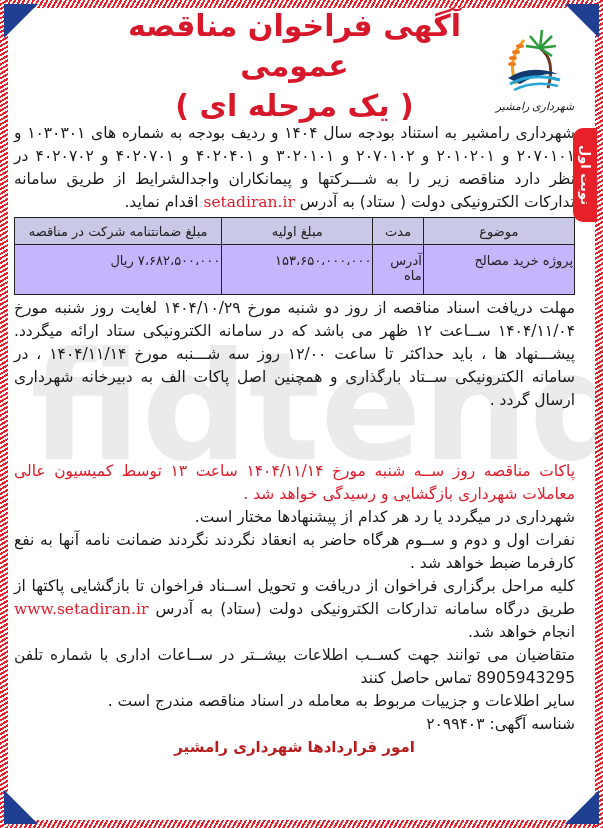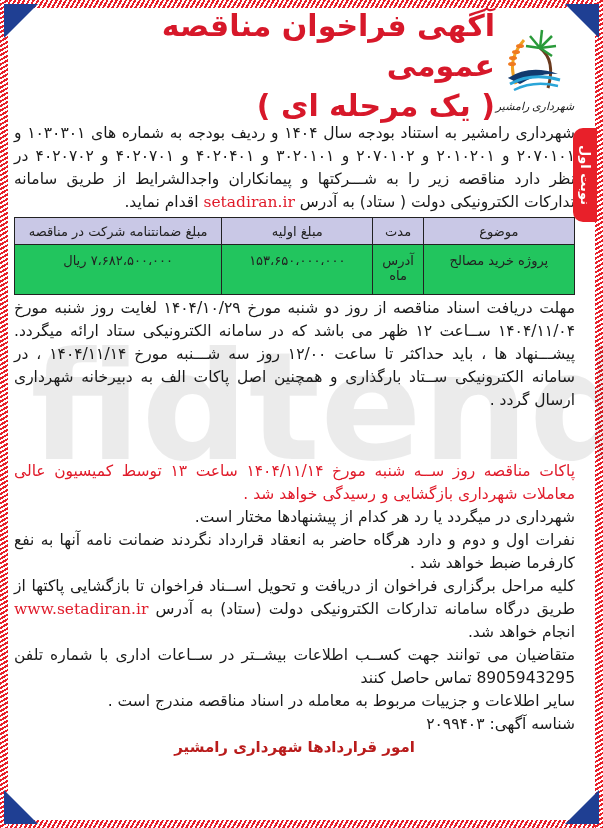--- a/index.html
+++ b/index.html
@@ -17,35 +17,35 @@
   .corner { position:absolute; width:34px; height:34px; background:#1f3f93; }
   .corner.tl { top:4px; left:4px; clip-path:polygon(0 0,100% 0,0 100%); }
   .corner.tr { top:4px; right:4px; clip-path:polygon(0 0,100% 0,100% 100%); }
   .corner.bl { bottom:4px; left:4px; clip-path:polygon(0 0,100% 100%,0 100%); }
   .corner.br { bottom:4px; right:4px; clip-path:polygon(100% 0,100% 100%,0 100%); }
 
   .content { position:absolute; left:14px; right:28px; top:10px; bottom:12px; direction:rtl; }
   .header { display:flex; flex-direction:row; align-items:center; height:112px; }
   .logo { width:80px; height:106px; display:flex; flex-direction:column; align-items:center; justify-content:center; margin-right:0; }
   .logo-caption { font-size:11px; font-style:italic; color:#222; margin-top:-2px;font-family:Liberation Serif, serif; }
-  .titles { flex:1; text-align:right; color:#d7182a; font-weight:bold; }
+  .titles { flex:1; text-align:center; color:#d7182a; font-weight:bold; }
   .title1 { font-size:30px; line-height:40px; }
   .title2 { font-size:30px; line-height:40px; }
 
   .tab { position:absolute; right:-22px; top:118px; width:24px; height:94px; background:#e8202a;
          border-radius:10px 0 0 10px; color:#fff; font-weight:bold; font-size:13px;
          writing-mode:vertical-rl; display:flex; align-items:center; justify-content:center; }
 
   p { margin:0; font-size:15.5px; line-height:23px; color:#1a1a1a; text-align:justify; }
   .red { color:#e01b2a;margin-top:48px; }
   .link { color:#e01b2a; font-family:"DejaVu Serif", serif; direction:ltr; unicode-bidi:embed; }
 
   table { width:100%; border-collapse:collapse; margin:3px 0 2px; font-size:13px; }
   th { background:#c9c8e6; font-weight:normal; height:24px; border:1.5px solid #222; color:#222; }
-  td { background:#22c55e; border:1.5px solid #222; text-align:center; height:40px; color:#222; vertical-align:top; padding-top:8px; }
+  td { background:#c4b5fd; border:1.5px solid #222; text-align:right; height:40px; color:#222; vertical-align:top; padding-top:8px; }
   .footer { text-align:center; font-weight:bold; font-size:15px; margin-top:2px; color:#b91c1c; }
   .watermark { position:absolute; left:30px; top:320px; font-size:150px; font-weight:bold; color:rgba(0,0,0,0.08); direction:ltr; pointer-events:none; }
 </style>
 </head>
 <body>
 
 <div class="frame">
   <div class="hatch-top"></div>
   <div class="hatch-bottom"></div>
   <div class="hatch-left"></div>
@@ -114,21 +114,21 @@
         <td>آدرس ماه</td>
         <td>۱۵۳،۶۵۰،۰۰۰،۰۰۰</td>
         <td>۷،۶۸۲،۵۰۰،۰۰۰ ریال</td>
       </tr>
     </tbody>
   </table>
 
   <p>مهلت دریافت اسناد مناقصه از روز دو شنبه مورخ ۱۴۰۴/۱۰/۲۹ لغایت روز شنبه مورخ ۱۴۰۴/۱۱/۰۴ ســاعت ۱۲ ظهر می باشد که در سامانه الکترونیکی ستاد ارائه میگردد. پیشـــنهاد ها ، باید حداکثر تا ساعت ۱۲/۰۰ روز سه شـــنبه مورخ ۱۴۰۴/۱۱/۱۴ ، در سامانه الکترونیکی ســتاد بارگذاری و همچنین اصل پاکات الف به دبیرخانه شهرداری ارسال گردد .</p>
   <p class="red">پاکات مناقصه روز ســه شنبه مورخ ۱۴۰۴/۱۱/۱۴ ساعت ۱۳ توسط کمیسیون عالی معاملات شهرداری بازگشایی و رسیدگی خواهد شد .</p>
   <p>شهرداری در میگردد یا رد هر کدام از پیشنهادها مختار است.</p>
-  <p>نفرات اول و دوم و دارد هرگاه حاضر به انعقاد قرارداد نگردند ضمانت نامه آنها به نفع کارفرما ضبط خواهد شد .</p>
+  <p>نفرات اول و دوم و ســوم هرگاه حاضر به انعقاد نگردند نگردند ضمانت نامه آنها به نفع کارفرما ضبط خواهد شد .</p>
   <p>
     <span>کلیه مراحل برگزاری فراخوان از دریافت و تحویل اســناد فراخوان تا بازگشایی پاکتها از طریق درگاه سامانه تدارکات الکترونیکی دولت (ستاد) به آدرس</span>
     <span class="link">www.setadiran.ir</span>
     <span>انجام خواهد شد.</span>
   </p>
   <p>متقاضیان می توانند جهت کســب اطلاعات بیشــتر در ســاعات اداری با شماره تلفن 8905943295 تماس حاصل کنند</p>
   <p>سایر اطلاعات و جزییات مربوط به معامله در اسناد مناقصه مندرج است .</p>
   <p>شناسه آگهی: ۲۰۹۹۴۰۳</p>
   <div class="footer">امور قراردادها  شهرداری رامشیر</div>
 </div>

